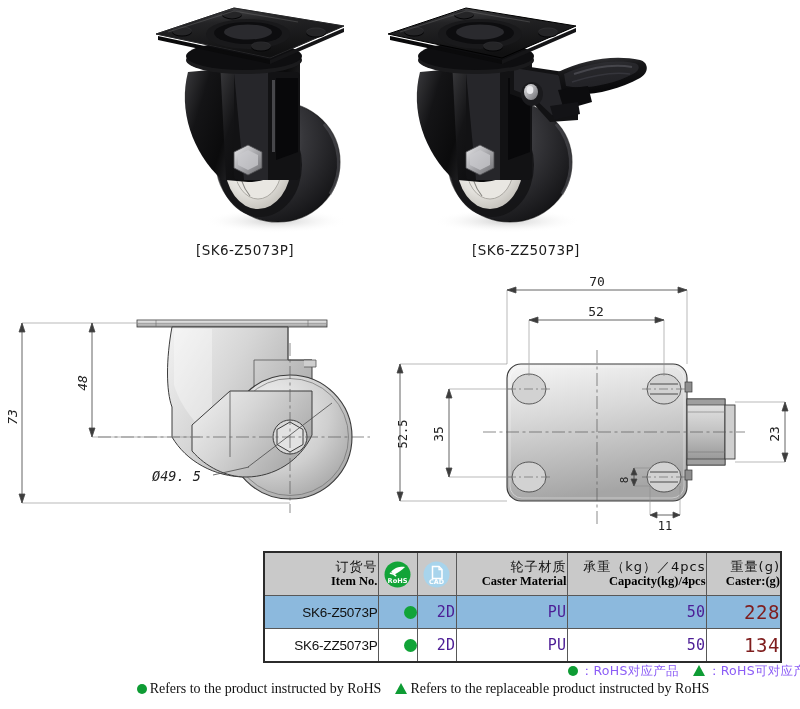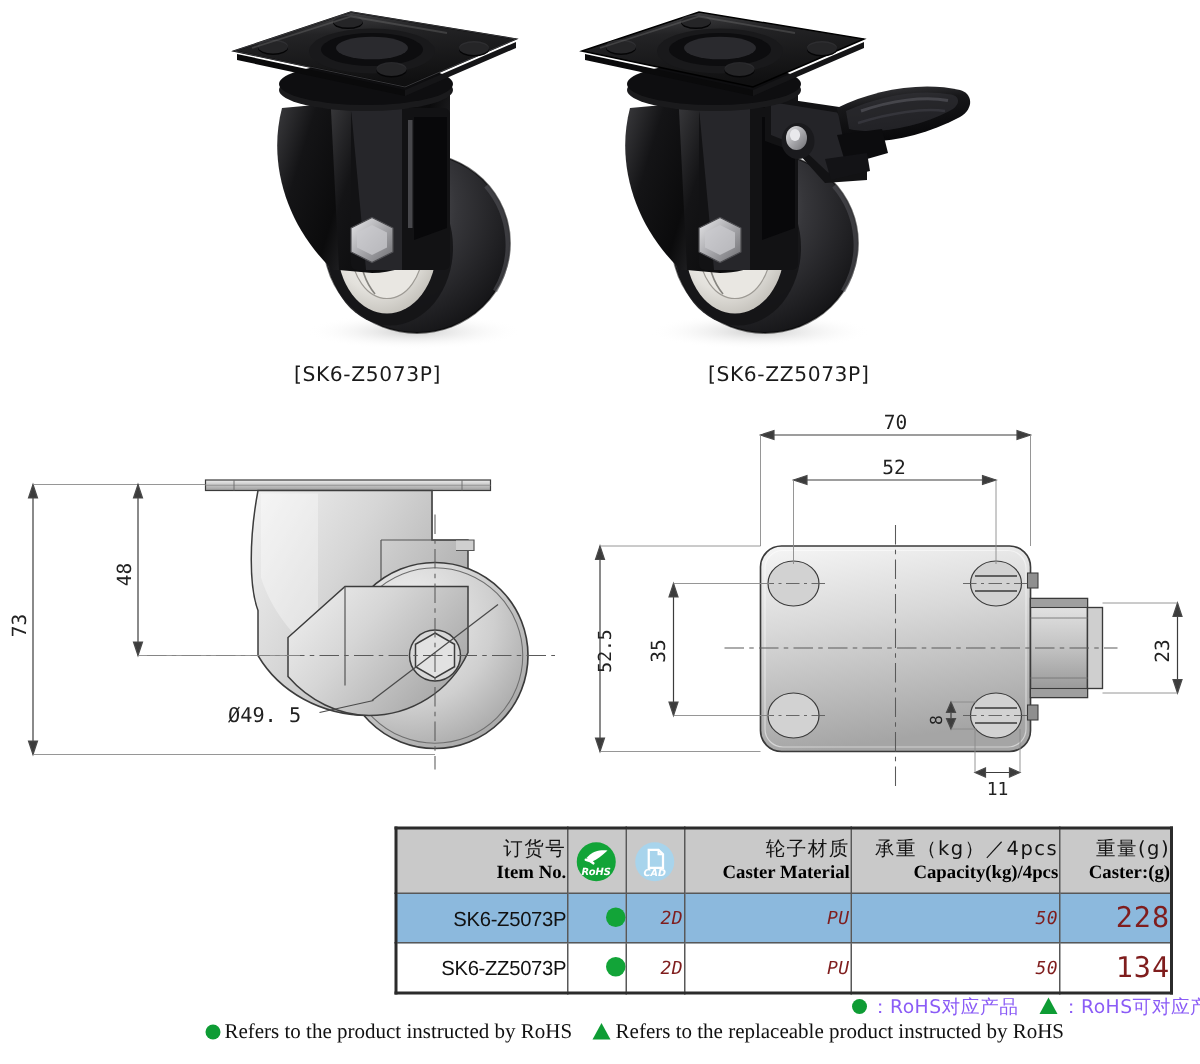--- a/index.html
+++ b/index.html
@@ -17,21 +17,21 @@
   .caption{
     position:absolute;font-size:13.5px;letter-spacing:.4px;color:#1a1a1a;
     font-family:"DejaVu Sans",sans-serif;white-space:nowrap;
   }
   #cap-left{left:196px;top:242px;}
   #cap-right{left:472px;top:242px;}
 
   
   .draw{position:absolute;}
   .draw svg{display:block;}
-  #draw-left{left:0px;top:285px;}
+  #draw-left{left:0px;top:285px;font-style:italic;}
   #draw-right{left:395px;top:272px;}
 
   
   .spec-table{
     position:absolute;left:263px;top:551px;width:517px;
     border-collapse:collapse;table-layout:fixed;
     border:2px solid #2b2b2b;background:#fff;
   }
   .spec-table td,.spec-table th{
     border:1px solid #585858;padding:0;text-align:right;vertical-align:middle;
@@ -52,27 +52,27 @@
   .cell-txt{
     font-family:Liberation Sans, sans-serif;
     font-size:13.5px;color:#111;letter-spacing:-.2px;
   }
   .cell-num{
     font-family:"DejaVu Sans Mono","Liberation Mono",monospace;
     font-size:19px;color:#7f1d1d;letter-spacing:.6px;
   }
   .cell-sm{
     font-family:"DejaVu Sans Mono","Liberation Mono",monospace;
-    font-size:12px;color:#7f1d1d;letter-spacing:.4px;font-style:italic;
+    font-size:15px;color:#4c1d95;letter-spacing:.4px;
   }
   .dot-green{
     display:inline-block;width:13px;height:13px;border-radius:50%;
     background:#12a438;vertical-align:middle;
   }
-  .badge-wrap{display:flex;align-items:center;justify-content:center;height:100%;font-style:italic;}
+  .badge-wrap{display:flex;align-items:center;justify-content:center;height:100%;}
 
   
   .foot{position:absolute;font-family:"Liberation Serif","DejaVu Serif",serif;}
   #foot-cn{
     left:0;top:663px;width:782px;text-align:right;
     font-family:"DejaVu Sans",sans-serif;font-size:12.5px;color:#8b5cf6;
     letter-spacing:.3px;white-space:nowrap;padding-left:37px;
   }
   #foot-en{
     left:0;top:681px;width:790px;text-align:center;

